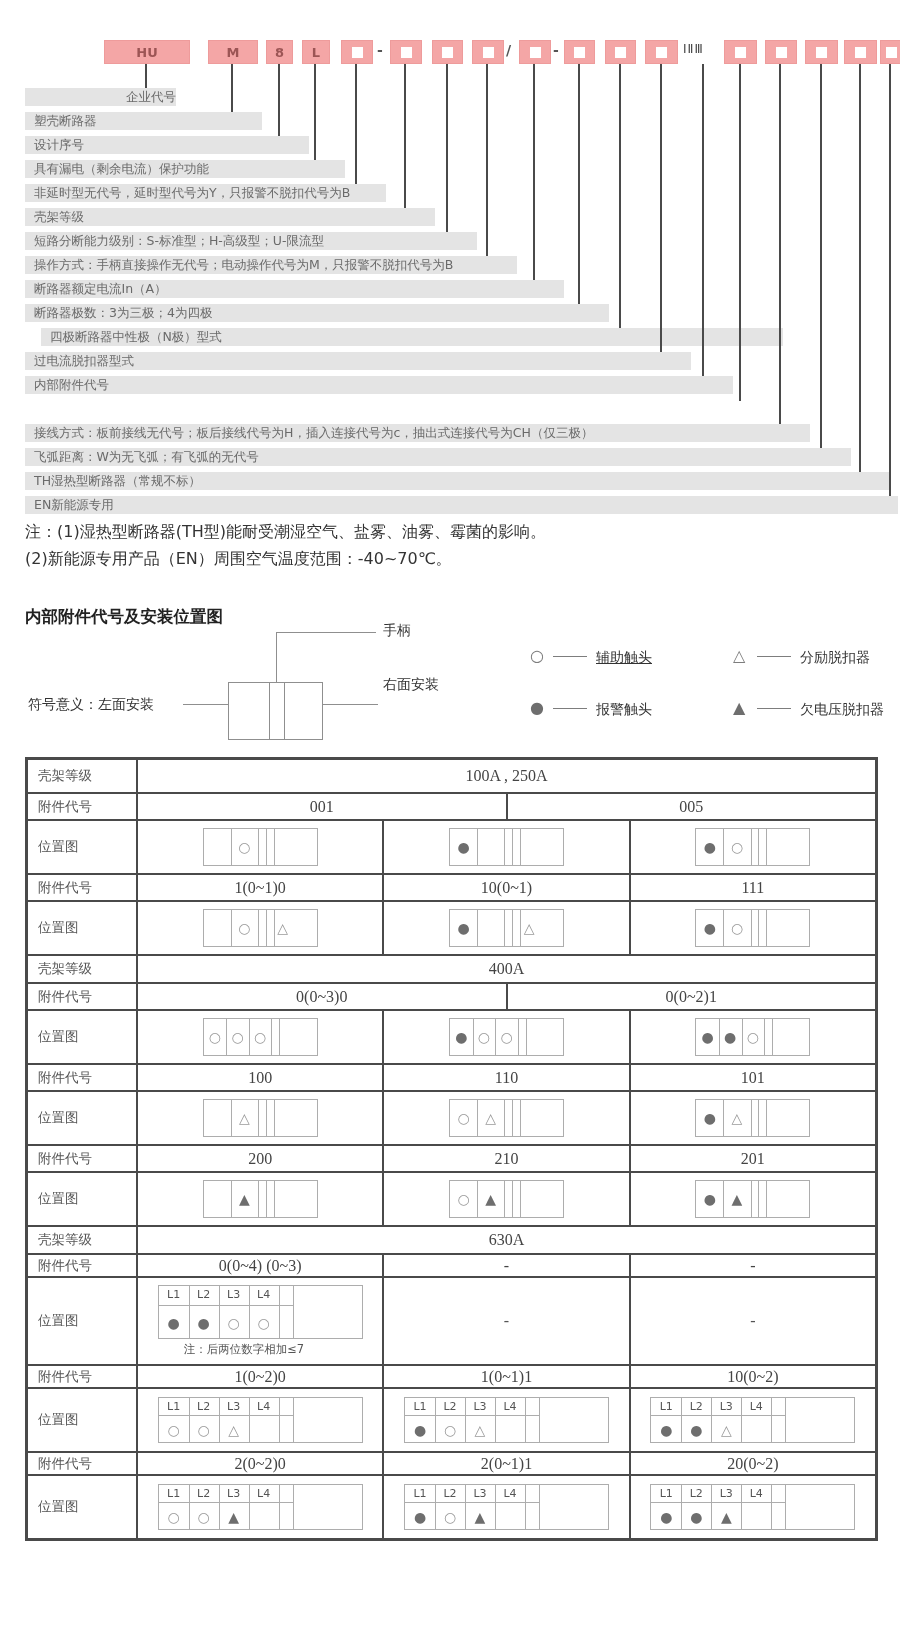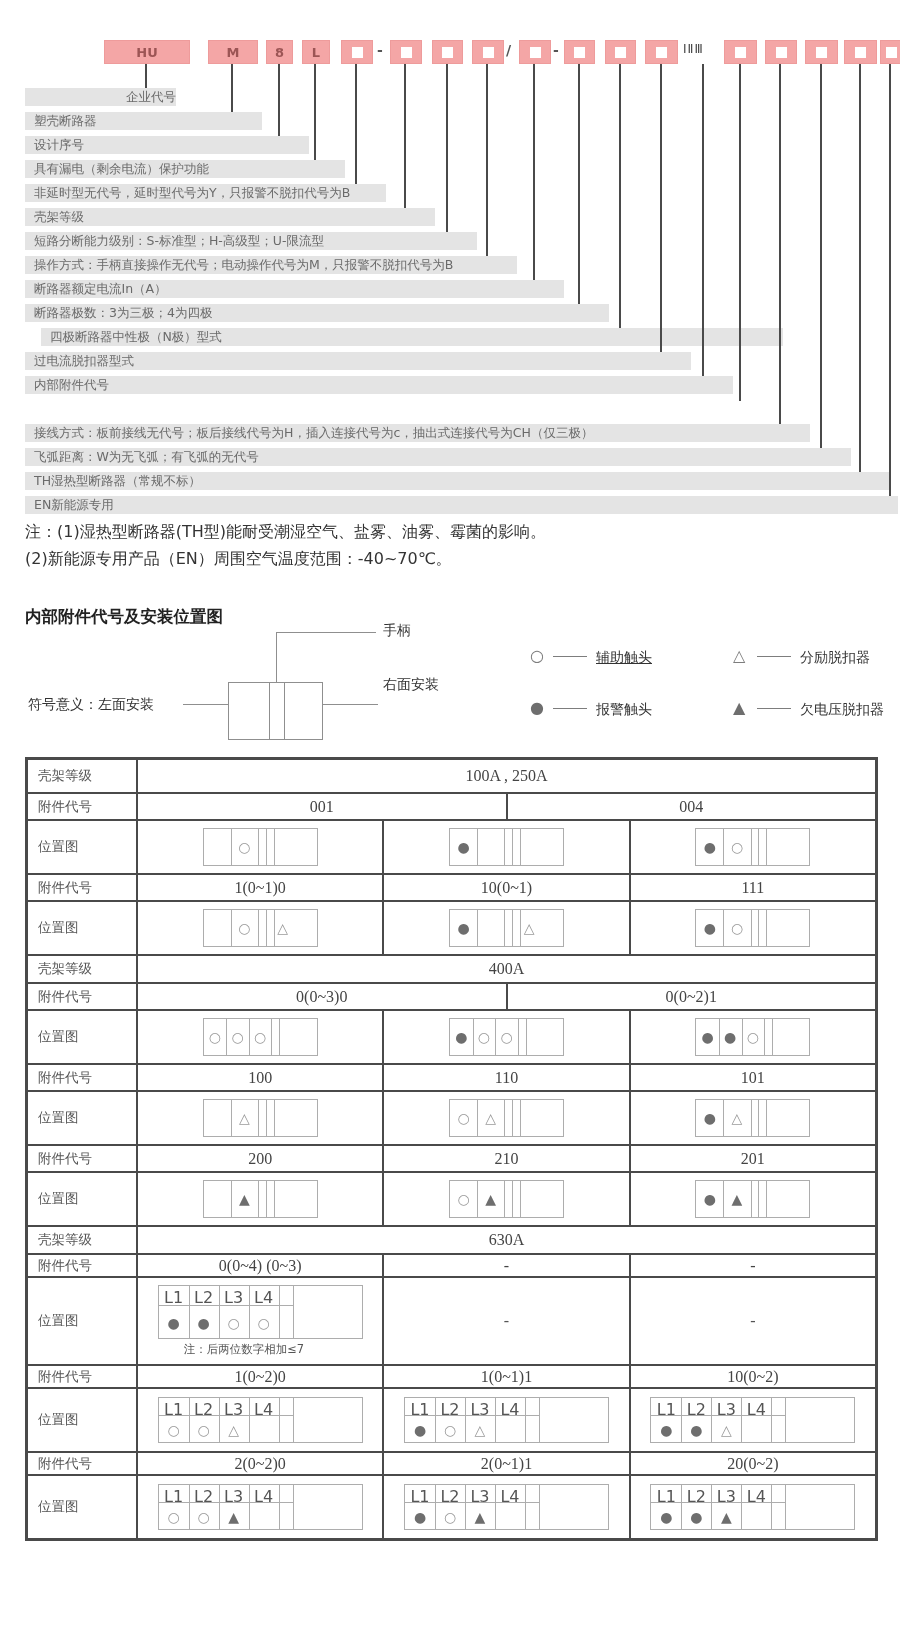--- a/index.html
+++ b/index.html
@@ -35,21 +35,21 @@
   .dcell{flex-direction:column;}
   .p3box{position:relative;width:115px;height:38px;border:1px solid #adadad;background:#fff;box-sizing:border-box;}
   .p3div{position:absolute;top:0;bottom:0;width:1px;background:#adadad;}
   .sym{position:absolute;transform:translate(-50%,-50%);font-size:14px;line-height:14px;
        font-family:"DejaVu Sans",sans-serif;}
   .sym-outline{color:#9a9a9a;}
   .sym-filled{color:#6e6e6e;}
   .p4box{position:relative;border:1px solid #adadad;background:#fff;box-sizing:border-box;width:205px;}
   .p4v{position:absolute;top:0;bottom:0;width:1px;background:#adadad;}
   .p4h{position:absolute;left:0;height:1px;background:#adadad;}
-  .p4lab{position:absolute;font-size:16px;color:#555;transform:translate(-50%,0);
+  .p4lab{position:absolute;font-size:11px;color:#555;transform:translate(-50%,0);
          font-family:"DejaVu Sans",sans-serif;}
   .p4note{font-size:11.5px;color:#555;margin-top:3px;white-space:nowrap;
           font-family:"DejaVu Sans",sans-serif;}
   .dash-cell{font-size:16px;color:#555;}
 </style>
 </head>
 <body>
 
 <div id="app">
 
@@ -174,21 +174,21 @@
   </div>
 
   <div id="acc-table">
       <div class="trow" style="height: 32px;">
         <div class="tlabel">壳架等级</div>
         <div class="tcell">100A , 250A</div>
       </div>
       <div class="trow" style="height: 27px;">
         <div class="tlabel">附件代号</div>
         <div class="tcell">001</div>
-        <div class="tcell">004</div>
+        <div class="tcell">005</div>
       </div>
       <div class="trow" style="height: 54px;">
         <div class="tlabel">位置图</div>
         <div class="tcell dcell">
           <div class="p3box">
             <div class="p3div" style="left: 24%;"></div>
             <div class="p3div" style="left: 48%;"></div>
             <div class="p3div" style="left: 55%;"></div>
             <div class="p3div" style="left: 62%;"></div>
             <div class="sym sym-outline" style="left: 36%; top: 50%;">○</div>

